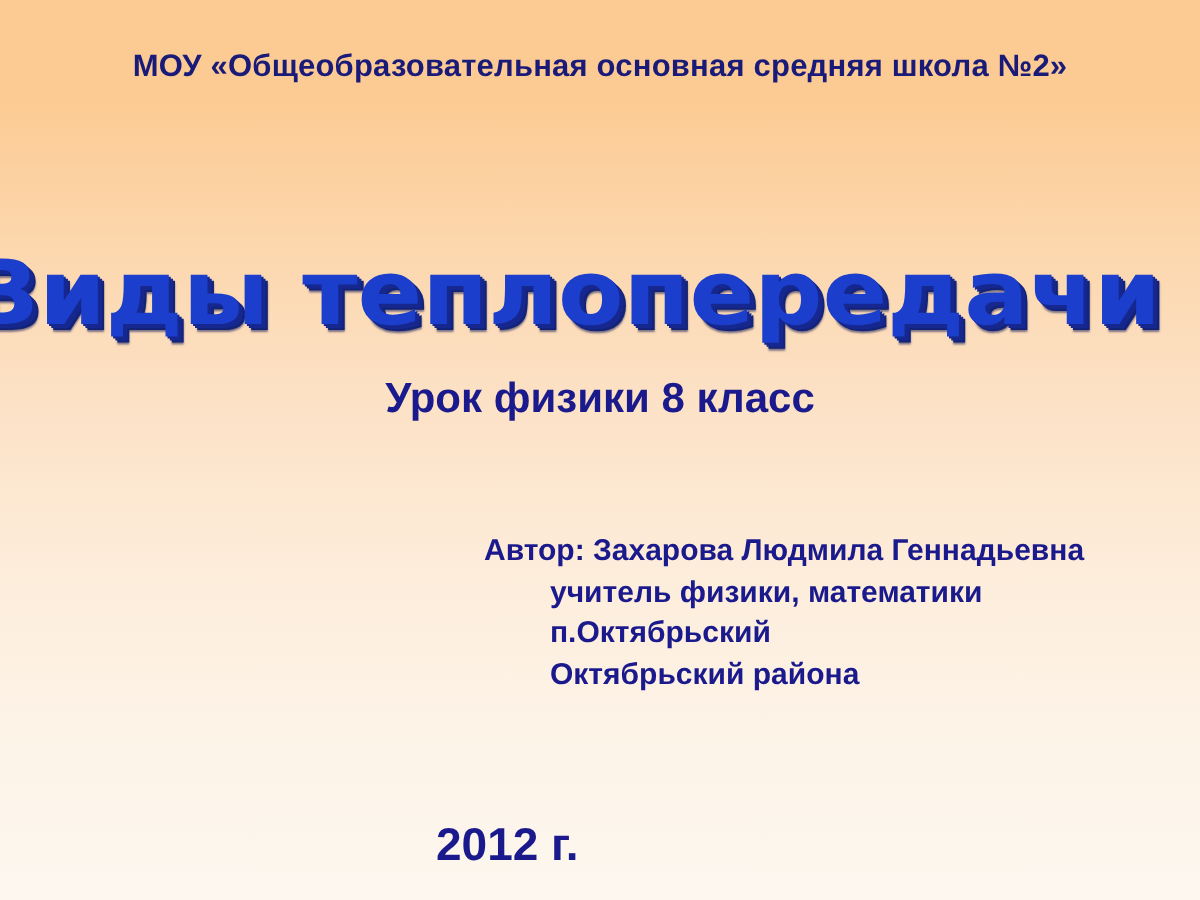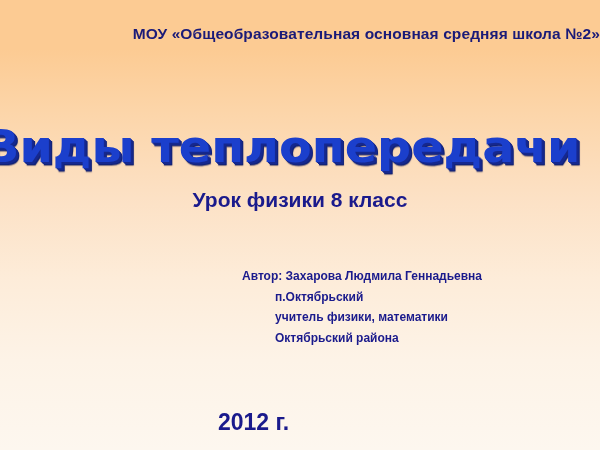--- a/index.html
+++ b/index.html
@@ -25,21 +25,21 @@
     font-family: "Liberation Sans", "DejaVu Sans", sans-serif;
     -webkit-font-smoothing: antialiased;
   }
 
   
   .school-header {
     position: absolute;
     left: 0;
     right: 0;
     top: 25px;
-    text-align: right;
+    text-align: center;
     color: #1a1a78;
     font-size: 15.5px;
     font-weight: bold;
     letter-spacing: 0.1px;
     white-space: nowrap;
   }
 
   
   .title-wrap {
     position: absolute;
@@ -80,21 +80,21 @@
     font-weight: bold;
     white-space: nowrap;
   }
 
   
   .author-block {
     position: absolute;
     left: 242px;
     top: 266px;
     color: #1a1a8c;
-    font-size: 12px;
+    font-size: 15px;
     font-weight: bold;
     line-height: 20.5px;
     white-space: nowrap;
   }
 
   .author-block .line {
     display: block;
   }
 
   .author-block .line.indented {
@@ -120,20 +120,20 @@
   <div class="school-header">МОУ «Общеобразовательная основная средняя школа №2»</div>
 
   <div class="title-wrap">
     <span class="wordart">Виды теплопередачи</span>
   </div>
 
   <div class="subtitle">Урок физики 8 класс</div>
 
   <div class="author-block">
     <span class="line">Автор: Захарова Людмила Геннадьевна</span>
+    <span class="line indented">учитель физики, математики</span>
     <span class="line indented">п.Октябрьский</span>
-    <span class="line indented">учитель физики, математики</span>
     <span class="line indented">Октябрьский района</span>
   </div>
 
   <div class="year">2012 г.</div>
 
 </div>
 
 </body></html>

